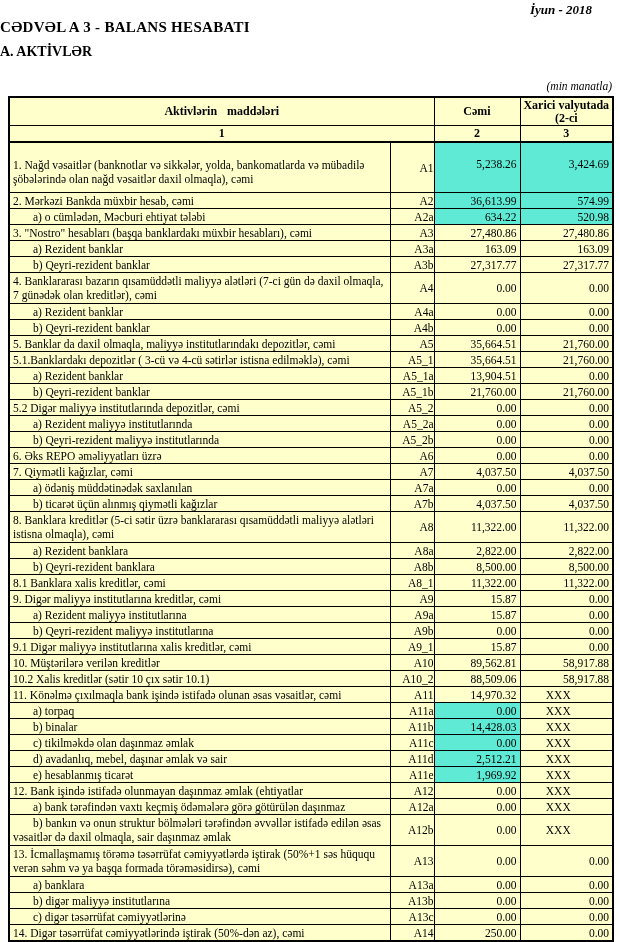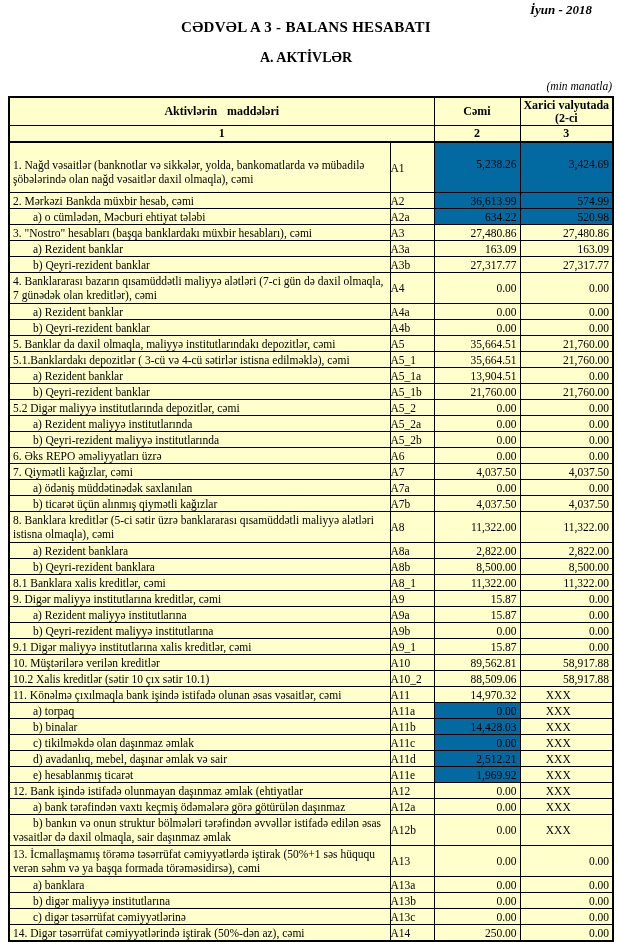--- a/index.html
+++ b/index.html
@@ -5,23 +5,23 @@
   html,body { margin:0; padding:0; background:#ffffff; }
   .page {
     position:relative; width:620px; height:942px; background:#ffffff;
     font-family:"Liberation Serif","DejaVu Serif",serif; color:#000;
     overflow:hidden;
   }
   .date-note {
     position:absolute; top:2px; right:28px;
     font-size:13px; font-weight:bold; font-style:italic;
   }
-  .titles { position:absolute; top:19px; left:0; width:612px; text-align:center; }
+  .titles { position:absolute; top:19px; left:0; width:612px; }
   .title-main { font-size:15px; font-weight:bold; letter-spacing:0.3px; }
-  .title-sub  { font-size:14px; font-weight:bold; margin-top:14px; }
+  .title-sub  { font-size:14px; font-weight:bold; margin-top:8px; }
   .unit-note {
     position:absolute; top:80px; right:8px;
     font-size:11.5px; font-style:italic;
   }
   table.balance {
     position:absolute; left:8px; top:96px; width:604px;
     border-collapse:collapse; table-layout:fixed;
     background:var(--cell-yellow,#FFFFCC);
     border:2px solid var(--line,#000);
   }
@@ -29,24 +29,24 @@
   .balance thead th {
     font-size:12px; font-weight:bold; text-align:center; vertical-align:middle;
   }
   tr.hdr1 th { height:27px; line-height:13px; }
   th.hdr-items { word-spacing:7px; }
   tr.hdr2 th { height:12px; font-size:12px; border-bottom:2px solid var(--line,#000); }
   .balance td { font-size:11.5px; height:15px; vertical-align:middle; }
   td.lbl { text-align:left; padding:0 2px 0 3px; line-height:14px; }
   td.lbl.nw { white-space:nowrap; overflow:hidden; }
   td.lbl.ind { text-indent:20px;margin-left:20px; }
-  td.code { text-align:left; }
+  td.code { text-align:right; }
   td.num { text-align:right; padding-right:3px; }
   td.num.xxx { text-align:center; padding-right:16px; }
-  td.white { background:#0369a1; }
+  td.white { background:#5eead4; }
   tr.tall td { height:30px; }
   tr.rowA1 td { height:34px; vertical-align:top; }
   tr.rowA1 td.lbl, tr.rowA1 td.num { padding-top:15px; }
   tr.rowA1 td.code { vertical-align:middle; }
 </style>
 </head>
 <body>
 
 <div class="page">
 

